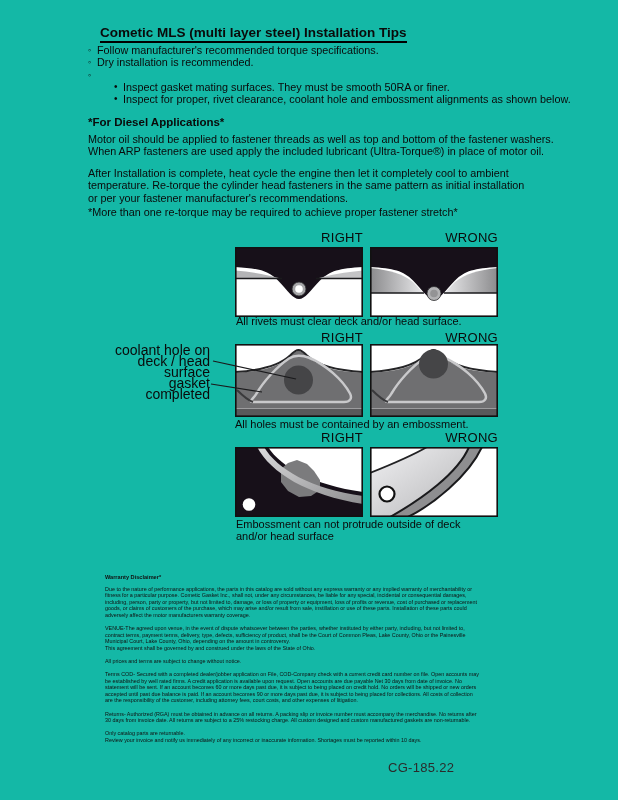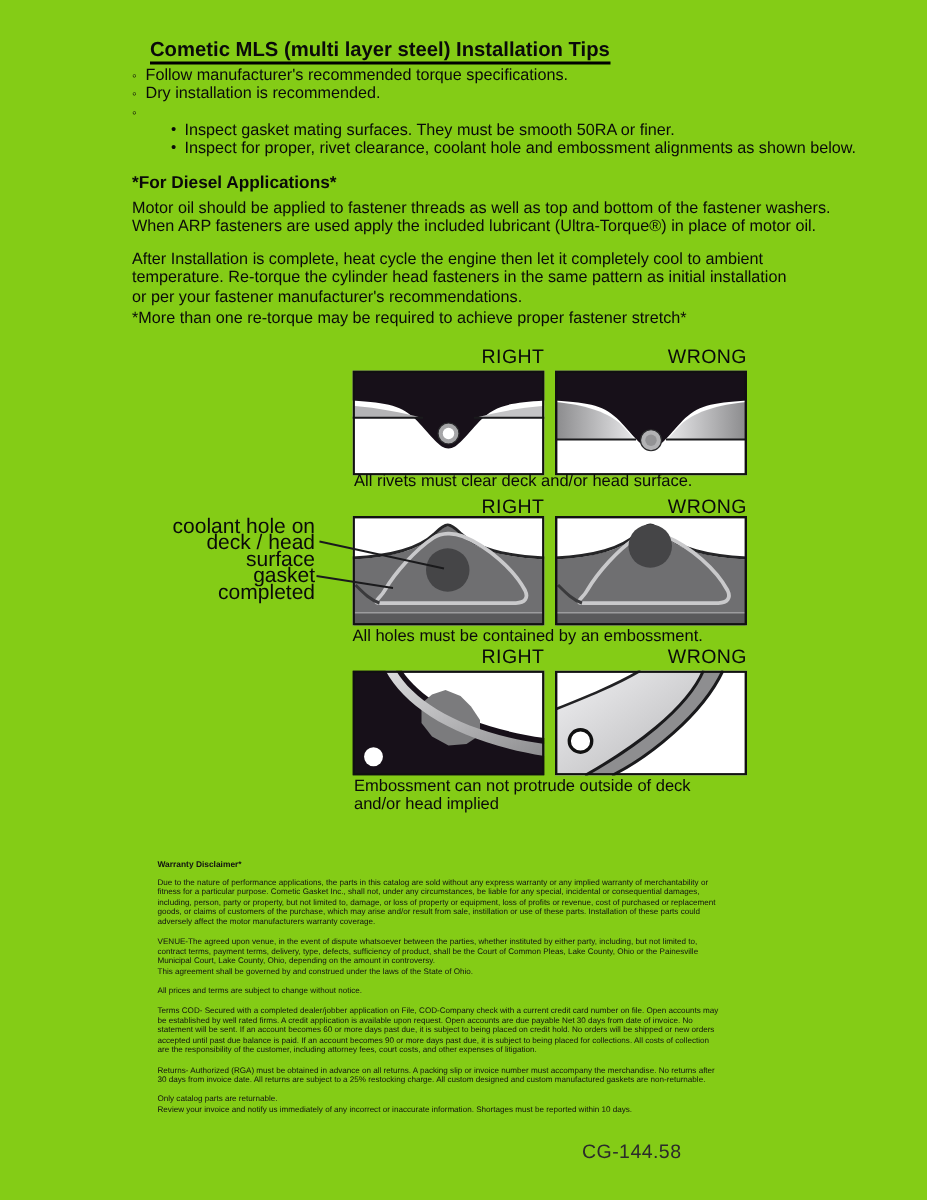--- a/index.html
+++ b/index.html
@@ -1,17 +1,17 @@
 <!DOCTYPE html>
 <html><head>
 <meta charset="utf-8">
 <style>
   html,body{margin:0;padding:0;background:#ffffff;}
   .page{
-    position:relative;width:618px;height:800px;background:#84cc16;
+    position:relative;width:618px;height:800px;background:#14b8a6;
     font-family:"Liberation Sans","DejaVu Sans",sans-serif;color:#0a0a0a;
     overflow:hidden;
   }
   .abs{position:absolute;}
   .pre{white-space:pre-line;}
   .title{
     left:100px;top:25px;font-size:13.5px;font-weight:bold;
     border-bottom:2px solid #000;padding-bottom:1px;letter-spacing:0px;margin:0;
   }
   .tips{left:88px;top:44px;width:505px;font-size:10.8px;line-height:12.3px;}
@@ -207,21 +207,21 @@
       <path d="M0,26 C20,18 40,10 57,0" stroke="#222224" stroke-width="1.8" fill="none"></path>
       <path d="M99,0 L112,0 C98,30 62,58 38,70 L20,70 C52,52 88,26 99,0 Z" fill="#8e8e90"></path>
       <path d="M99,0 C88,26 52,52 20,70" stroke="#1a1a1c" stroke-width="2" fill="none"></path>
       <path d="M112,0 C98,30 62,58 38,70" stroke="#1a1a1c" stroke-width="2" fill="none"></path>
       <circle cx="17" cy="47" r="7.5" fill="#ffffff" stroke="#111111" stroke-width="2.2"></circle>
     </g>
     <rect x="0.8" y="0.8" width="126.4" height="68.4" fill="none" stroke="#111111" stroke-width="1.6"></rect>
   </svg>
 
   <div class="abs caption pre" style="left:236px;top:518px;">Embossment can not protrude outside of deck
-and/or head implied</div>
+and/or head surface</div>
 
   <div class="abs legal">
     <div class="lg-h">Warranty Disclaimer*</div>
     <p class="pre">Due to the nature of performance applications, the parts in this catalog are sold without any express warranty or any implied warranty of merchantability or
 fitness for a particular purpose.  Cometic Gasket Inc., shall not, under any circumstances, be liable for any special, incidental or consequential damages,
 including, person, party or property, but not limited to, damage, or loss of property or equipment, loss of profits or revenue, cost of purchased or replacement
 goods, or claims of customers of the purchase, which may arise and/or result from sale, instillation or use of these parts.  Installation of these parts could
 adversely affect the motor manufacturers warranty coverage.</p>
     <p class="pre">VENUE-The agreed upon venue, in the event of dispute whatsoever between the parties, whether instituted by either party, including, but not limited to,
 contract terms, payment terms, delivery, type, defects, sufficiency of product, shall be the Court of Common Pleas, Lake County, Ohio or the Painesville
@@ -232,15 +232,15 @@
 be established by well rated firms.  A credit application is available upon request.  Open accounts are due payable Net 30 days from date of invoice.  No
 statement will be sent.  If an account becomes 60 or more days past due, it is subject to being placed on credit hold.  No orders will be shipped or new orders
 accepted until past due balance is paid.  If an account becomes 90 or more days past due, it is subject to being placed for collections.  All costs of collection
 are the responsibility of the customer, including attorney fees, court costs, and other expenses of litigation.</p>
     <p class="pre">Returns- Authorized (RGA) must be obtained in advance on all returns.  A packing slip or invoice number must accompany the merchandise.  No returns after
 30 days from invoice date.  All returns are subject to a 25% restocking charge.  All custom designed and custom manufactured gaskets are non-returnable.</p>
     <p class="pre">Only catalog parts are returnable.
 Review your invoice and notify us immediately of any incorrect or inaccurate information.  Shortages must be reported within 10 days.</p>
   </div>
 
-  <div class="abs footer-code">CG-144.58</div>
+  <div class="abs footer-code">CG-185.22</div>
 
 </div>
 
 </body></html>

